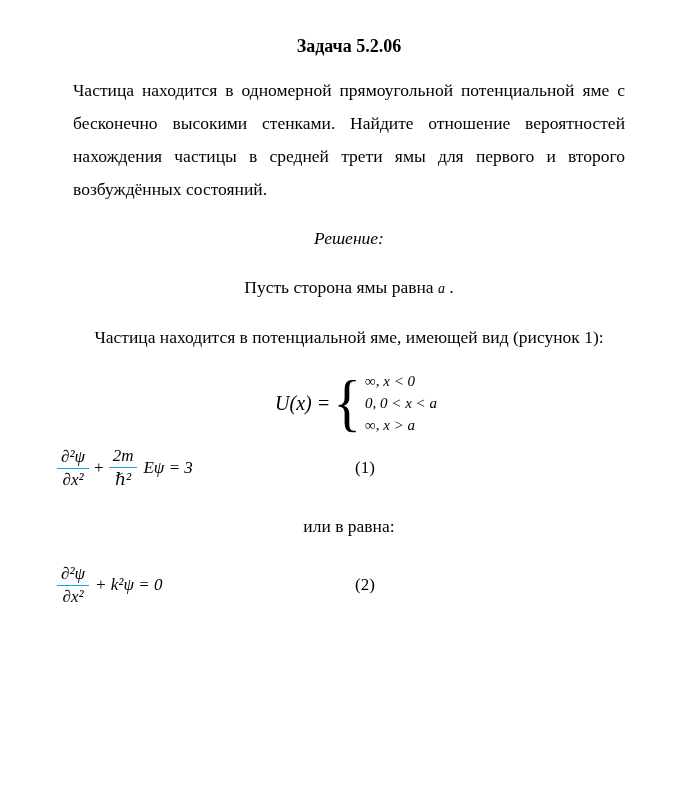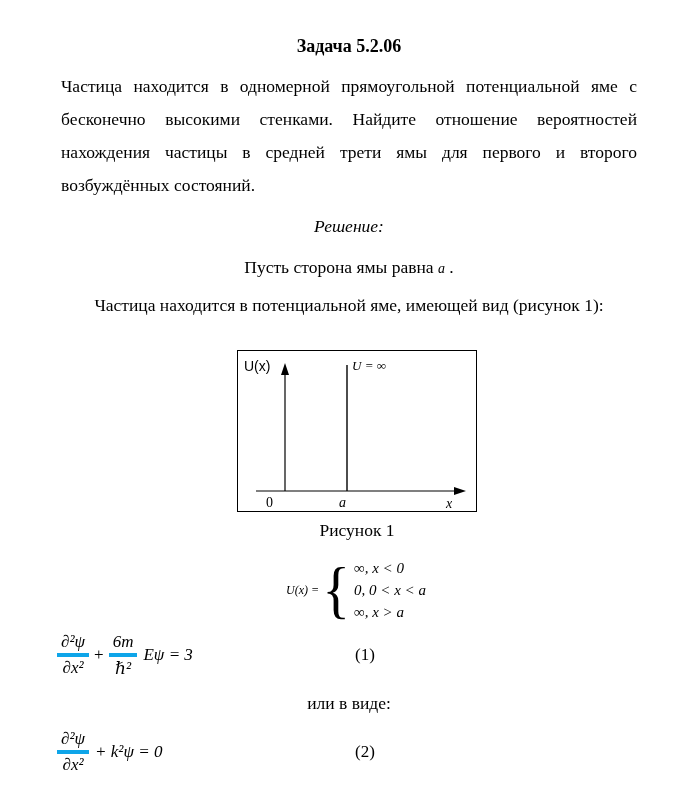--- a/index.html
+++ b/index.html
@@ -20,21 +20,21 @@
     text-align: center;
     font-weight: bold;
     font-size: 18px;
     line-height: 24px;
     margin: 0 0 12px 0;
   }
   .para {
     font-size: 17.5px;
     line-height: 33px;
     text-align: justify;
-    margin: 4px;
+    margin: 16px;
   }
   .para.noj { text-align: center; }
   .center-it {
     text-align: center;
     font-style: italic;
     font-size: 17.5px;
     line-height: 33px;
     margin: 8px;
   }
   .mathvar {
@@ -75,21 +75,21 @@
   .cases-row {
     display: flex;
     justify-content: center;
     align-items: center;
     margin-top: 10px;
     margin-bottom: 6px;
     margin-left: 14px;
   }
   .cases-lhs {
     font-style: italic;
-    font-size: 12px;
+    font-size: 20px;
     margin-right: 3px;
   }
   .brace {
     font-size: 58px;
     line-height: 66px;
     font-weight: 400;
     transform: scaleY(1.08);
     margin-right: 4px;
   }
   .cases-col {
@@ -109,21 +109,21 @@
     display: flex;
     align-items: center;
     font-size: 17px;
   }
   .frac {
     display: inline-block;
     vertical-align: middle;
     text-align: center;
     font-style: italic;
   }
-  .frac .num { display: block; padding: 0 4px 1px 4px; border-bottom: 4px solid #0ea5e9; font-style: italic; }
+  .frac .num { display: block; padding: 0 4px 1px 4px; border-bottom: 1px solid #0ea5e9; font-style: italic; }
   .frac .den { display: block; padding: 1px 4px 0 4px; }
   .op { margin: 0 5px; }
   .tail { font-style: italic; margin-left: 6px; }
   .eq-tag {
     position: absolute;
     left: 298px;
     top: 50%;
     transform: translateY(-50%);
     font-style: normal;
     font-size: 17px;
@@ -137,68 +137,47 @@
   <h1 class="title">Задача 5.2.06</h1>
 
   <p class="para">Частица находится в одномерной прямоугольной потенциальной яме с бесконечно высокими стенками. Найдите отношение вероятностей нахождения частицы в средней трети ямы для первого и второго возбуждённых состояний.</p>
 
   <p class="center-it">Решение:</p>
 
   <p class="para noj"><span>Пусть сторона ямы равна</span> <span class="mathvar">a</span> <span>.</span></p>
 
   <p class="para noj">Частица находится в потенциальной яме, имеющей вид (рисунок 1):</p>
 
-  <div class="figure-wrap">
-    <div class="figure-box">
-      <svg width="237" height="159" viewBox="0 0 237 159">
-
-        <line x1="47" y1="140" x2="47" y2="22" stroke="#000" stroke-width="1.2"></line>
-        <polygon points="47,12 43,24 51,24" fill="#000"></polygon>
-
-        <line x1="18" y1="140" x2="218" y2="140" stroke="#000" stroke-width="1.2"></line>
-        <polygon points="228,140 216,136 216,144" fill="#000"></polygon>
-
-        <line x1="109" y1="14" x2="109" y2="140" stroke="#000" stroke-width="1.4"></line>
-
-        <text class="sans" x="6" y="20" font-size="14">U(x)</text>
-        <text class="it" x="114" y="19" font-size="13">U = ∞</text>
-        <text x="28" y="156" font-size="14">0</text>
-        <text class="it" x="101" y="156" font-size="14">a</text>
-        <text class="it" x="208" y="157" font-size="14">x</text>
-      </svg>
-    </div>
-    <div class="fig-caption">Рисунок 1</div>
-  </div>
 
   <div class="cases-row">
     <span class="cases-lhs">U(x) =</span>
     <span class="brace">{</span>
     <span class="cases-col">
       <span class="case-line">∞, x &lt; 0</span>
       <span class="case-line">0, 0 &lt; x &lt; a</span>
       <span class="case-line">∞, x &gt; a</span>
     </span>
   </div>
 
 
   <div class="equation">
     <span class="frac">
       <span class="num">∂²ψ</span>
       <span class="den">∂x²</span>
     </span>
     <span class="op">+</span>
     <span class="frac">
-      <span class="num">6m</span>
+      <span class="num">2m</span>
       <span class="den">ℏ²</span>
     </span>
     <span class="tail">Eψ = 3</span>
     <span class="eq-tag">(1)</span>
   </div>
 
-  <p class="para noj">или в виде:</p>
+  <p class="para noj">или в равна:</p>
 
   <div class="equation">
     <span class="frac">
       <span class="num">∂²ψ</span>
       <span class="den">∂x²</span>
     </span>
     <span class="tail">+ k²ψ = 0</span>
     <span class="eq-tag">(2)</span>
   </div>
 

